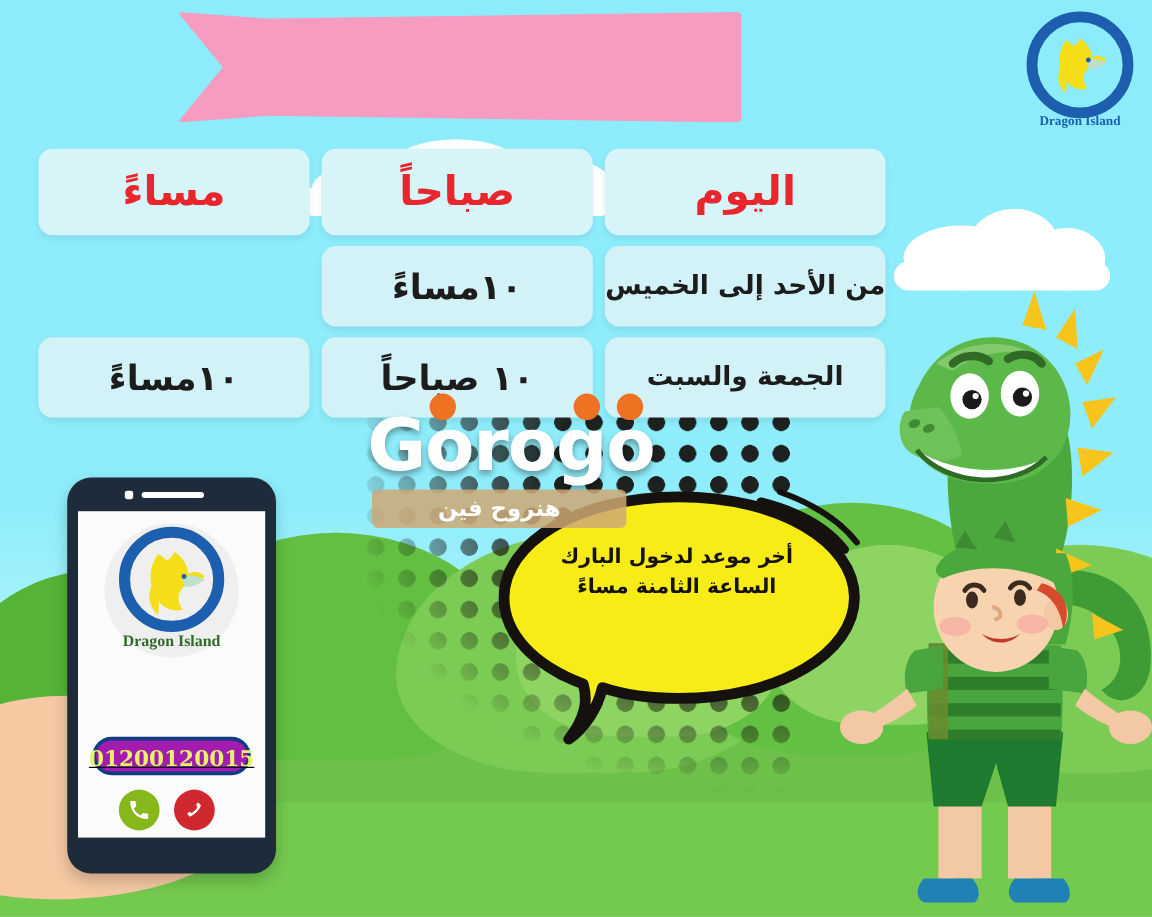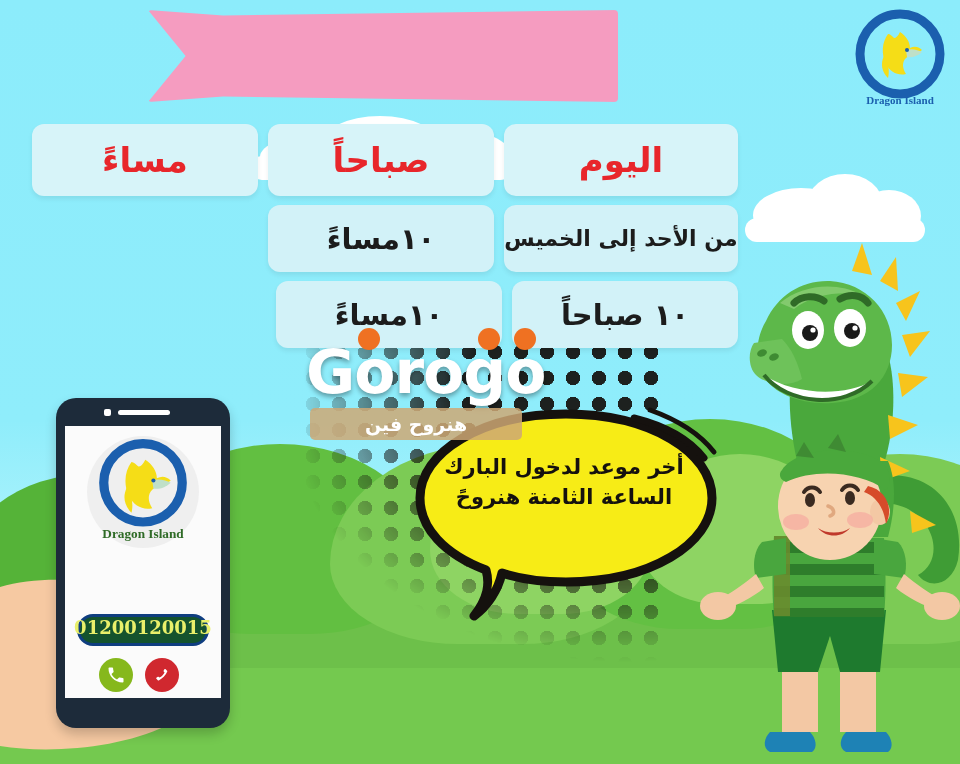--- a/index.html
+++ b/index.html
@@ -74,32 +74,32 @@
      font-family:"DejaVu Sans","Liberation Sans",sans-serif;
      text-shadow:0 3px 5px rgba(0,0,0,.35);line-height:76px;}
   .wm-dot{position:absolute;width:22px;height:22px;border-radius:50%;background:#ef7122;}
   .wm-tag{position:absolute;left:4px;top:74px;width:212px;height:32px;background:rgba(206,168,116,.85);
      border-radius:5px;display:flex;align-items:center;justify-content:center;direction:rtl;}
   .wm-tag span{font-size:19px;color:#fff;font-weight:bold;}
 
   
   .bubble{position:absolute;left:402px;top:408px;width:320px;height:200px;z-index:30;}
   .bubble .txt{position:absolute;left:18px;top:36px;width:274px;text-align:center;direction:rtl;
-      font-size:21px;font-weight:bold;color:#15110e;line-height:1.45;z-index:3;}
+      font-size:17px;font-weight:bold;color:#15110e;line-height:1.45;z-index:3;}
 
   
   .phone{position:absolute;left:56px;top:398px;width:174px;height:330px;z-index:25;}
   .phone .frame{position:absolute;left:0;top:0;width:174px;height:330px;background:#1d2b3a;
       border-radius:20px;box-shadow:0 6px 12px rgba(0,0,0,.2);}
   .phone .screen{position:absolute;left:9px;top:28px;width:156px;height:272px;background:#fbfbfb;}
   .phone .speaker{position:absolute;left:62px;top:12px;width:52px;height:5px;background:#fff;border-radius:3px;}
   .phone .cam{position:absolute;left:48px;top:11px;width:7px;height:7px;background:#fff;border-radius:2px;}
   .phone .logo-circle{position:absolute;left:22px;top:10px;width:112px;height:112px;background:#efefef;border-radius:50%;}
-  .phone .numbar{position:absolute;left:12px;top:188px;width:132px;height:32px;background:#14532d;
-      border:3px solid #0f3e80;border-radius:16px;display:flex;align-items:flex-start;justify-content:center;box-sizing:border-box;}
+  .phone .numbar{position:absolute;left:12px;top:188px;width:132px;height:32px;background:#a21caf;
+      border:3px solid #0f3e80;border-radius:16px;display:flex;align-items:flex-end;justify-content:center;box-sizing:border-box;text-decoration:underline;}
   .phone .numbar span{color:#e9f06a;font-size:18px;font-weight:bold;font-family:"DejaVu Serif","Liberation Serif",serif;}
   .phone .callbtn{position:absolute;width:34px;height:34px;border-radius:50%;display:flex;align-items:center;justify-content:center;}
   .phone .accept{left:34px;top:232px;background:#86b81c;}
   .phone .decline{left:80px;top:232px;background:#d0282f;}
 
   
   .hand{position:absolute;left:-10px;top:540px;width:300px;height:230px;z-index:20;}
 
   
   .dragon{position:absolute;left:740px;top:225px;width:230px;height:360px;z-index:10;}
@@ -181,20 +181,23 @@
     <div class="trow body">
       <div class="cell day">
         <span>من الأحد إلى الخميس</span>
       </div>
       <div class="cell eve">
         <span>١٠مساءً</span>
       </div>
     </div>
 
     <div class="trow body">
+      <div class="cell day">
+        <span>الجمعة والسبت</span>
+      </div>
       <div class="cell mid">
         <span>١٠ صباحاً</span>
       </div>
       <div class="cell eve">
         <span>١٠مساءً</span>
       </div>
     </div>
   </div>
 
   <div class="dragon">
@@ -306,21 +309,21 @@
     <svg width="330" height="215" viewBox="0 0 330 215" style="position:absolute;left:0;top:0;">
       <path d="M164 6 C248 6 310 44 310 90 C310 136 248 174 164 174
                C140 174 118 171 100 165
                C96 182 86 198 72 208 C86 190 88 176 84 162
                C42 146 18 120 18 90 C18 44 80 6 164 6 Z" fill="#f7ec16" stroke="#15110e" stroke-width="9" stroke-linejoin="round"></path>
       <path d="M232 10 C264 18 288 32 302 50" stroke="#15110e" stroke-width="7" fill="none" stroke-linecap="round"></path>
       <path d="M248 2 C276 12 298 26 312 44" stroke="#15110e" stroke-width="5" fill="none" stroke-linecap="round"></path>
     </svg>
     <div class="txt" style="left:26px;top:44px;width:272px;">
       <div>أخر موعد لدخول البارك</div>
-      <div>الساعة الثامنة هنروحً</div>
+      <div>الساعة الثامنة مساءً</div>
     </div>
   </div>
 
   <div class="watermark">
     <div class="wm-text">Gorogo</div>
     <div class="wm-dot" style="left:52px;top:-6px;"></div>
     <div class="wm-dot" style="left:172px;top:-6px;"></div>
     <div class="wm-dot" style="left:208px;top:-6px;"></div>
     <div class="wm-tag">
       <span>هنروح فين</span>

